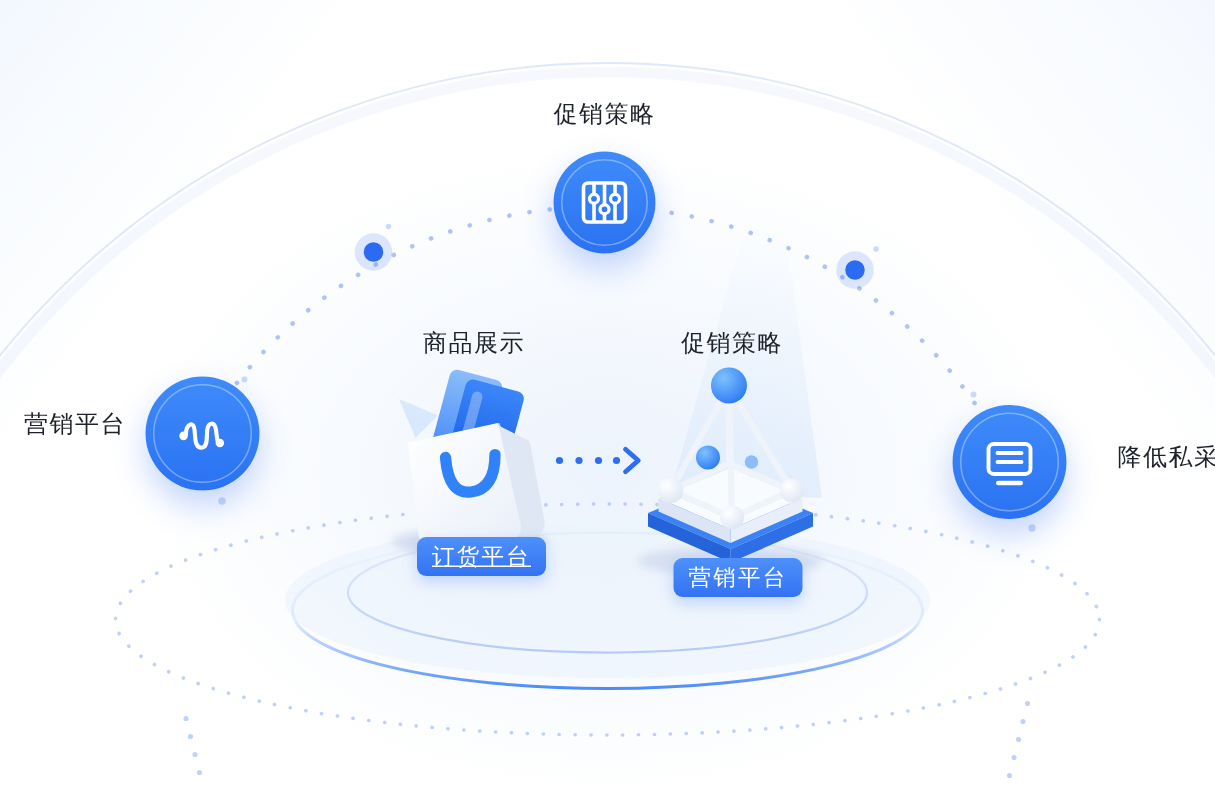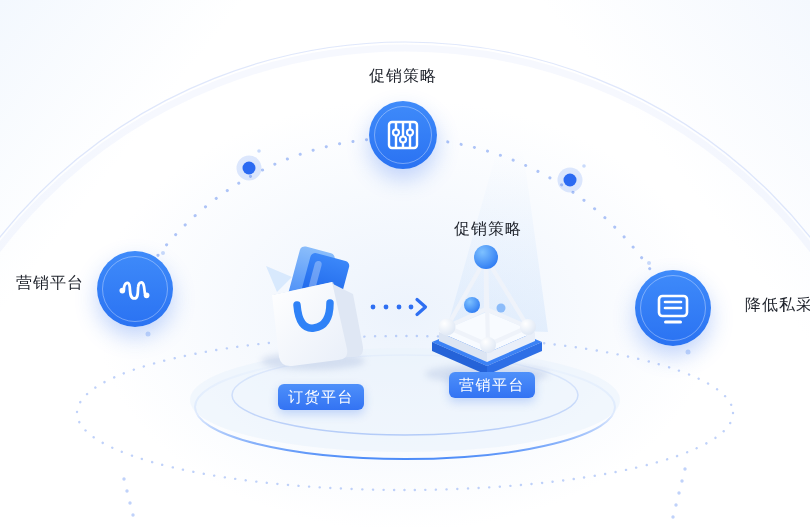--- a/index.html
+++ b/index.html
@@ -207,18 +207,19 @@
   <div class="label" style="left:717px;top:295px;padding-left:28px;">降低私采</div>
   <div class="circle-node" style="left:635px;top:270px;width:76px;height:76px;">
     <svg width="40" height="40" viewBox="-20 -20 40 40">
       <rect x="-14" y="-12" width="28" height="20" rx="3.5" fill="none" stroke="#fff" stroke-width="2.6"></rect>
       <line x1="-8" y1="-6" x2="8" y2="-6" stroke="#fff" stroke-width="2.6" stroke-linecap="round"></line>
       <line x1="-8" y1="0" x2="8" y2="0" stroke="#fff" stroke-width="2.6" stroke-linecap="round"></line>
       <line x1="-7.5" y1="14" x2="7.5" y2="14" stroke="#fff" stroke-width="3" stroke-linecap="round"></line>
     </svg>
   </div>
 
+  <div class="label centered" style="left:246px;top:219px;">商品展示</div>
   <div class="label centered" style="left:418px;top:219px;">促销策略</div>
 
-  <button class="pill-button" style="left:278px;top:384px;min-width:78px;">订货平台</button>
+  <button class="pill-button" style="left:278px;top:358px;min-width:78px;text-decoration:underline;">订货平台</button>
   <button class="pill-button" style="left:449px;top:372px;min-width:78px;">营销平台</button>
 
 </div>
 
 </body></html>

